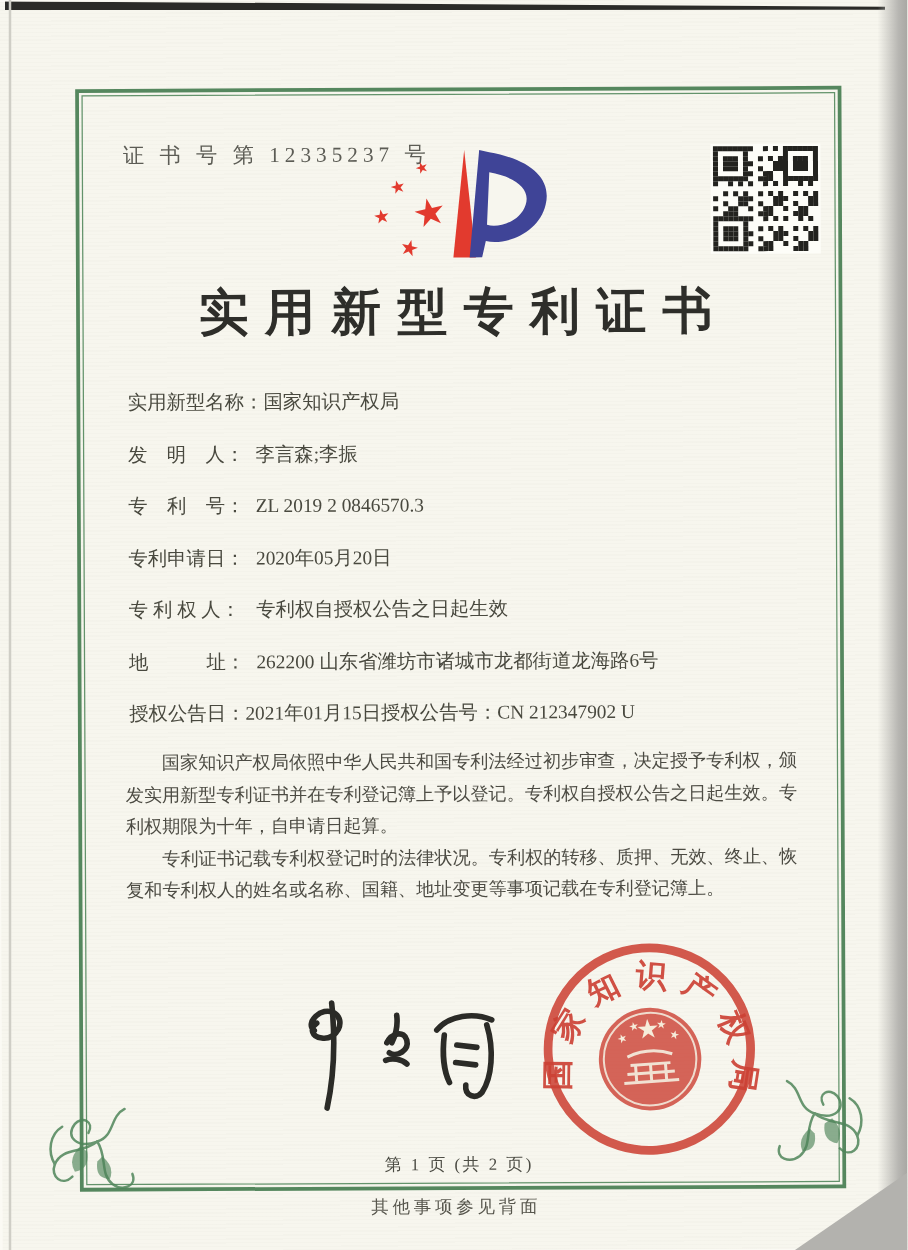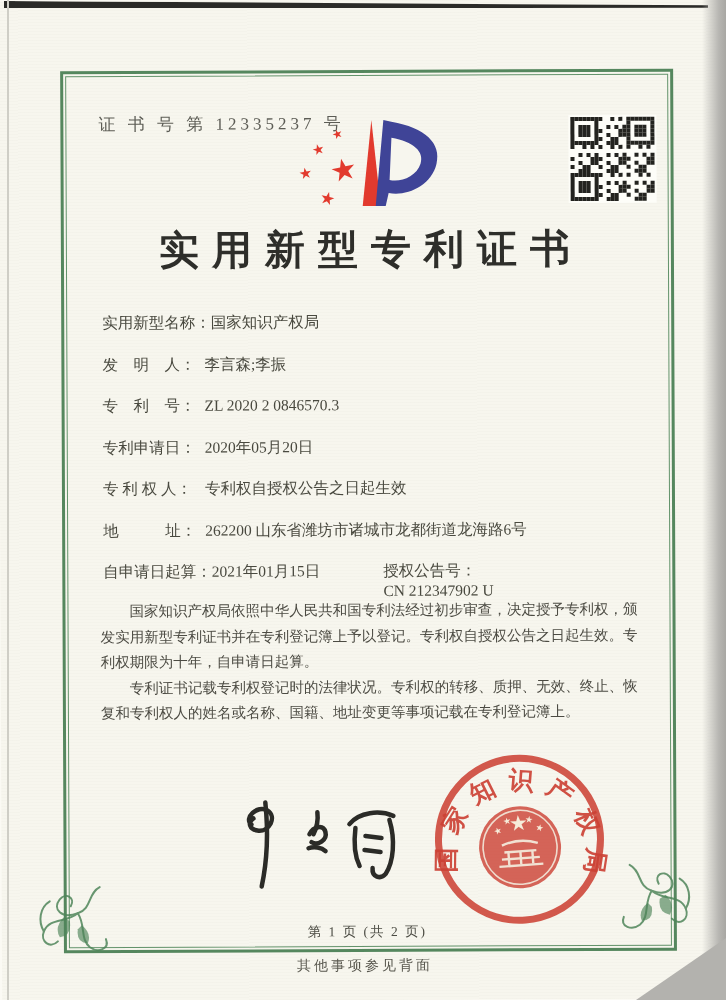--- a/index.html
+++ b/index.html
@@ -39,21 +39,21 @@
   .qr i{background:#23231f;}
   .title{position:absolute;left:62px;top:222px;width:607px;text-align:center;
     font-size:40px;font-weight:700;letter-spacing:13px;text-indent:13px;color:#2e2e2a;}
   
   .fields{position:absolute;left:103px;top:312px;width:535px;font-size:15.5px;color:#49493f;}
   .row{display:flex;margin-bottom:21.5px;height:20px;line-height:20px;}
   .row .lab{white-space:pre;min-width:102px;}
   .row .val{white-space:pre;}
   .grant-row{display:flex;height:20px;line-height:20px;margin-top:3px;}
   .grant-row .pair{display:flex;}
-  .grant-row .pair+.pair{margin-left:63px;flex-direction:column;}
+  .grant-row .pair+.pair{}
   
   .paras{position:absolute;left:100px;top:598px;width:537px;font-size:14.5px;line-height:25.5px;
     color:#4c4b43;text-align:justify;}
   .paras p{margin:0;text-indent:2em;}
   
   .official{position:absolute;left:113px;top:820px;font-size:17px;color:#3e3e38;}
   .official div{margin-bottom:13px;letter-spacing:2px;}
   .sig{position:absolute;left:212px;top:788px;}
   
   .seal{position:absolute;left:430px;top:752px;opacity:0.92;transform:rotate(-4deg);}
@@ -328,37 +328,37 @@
     <div class="row">
       <span class="lab">实用新型名称：</span>
       <span class="val">国家知识产权局</span>
     </div>
     <div class="row">
       <span class="lab">发　明　人：</span>
       <span class="val">李言森;李振</span>
     </div>
     <div class="row">
       <span class="lab">专　利　号：</span>
-      <span class="val">ZL 2020 2 0846570.3</span>
+      <span class="val">ZL 2019 2 0846570.3</span>
     </div>
     <div class="row">
       <span class="lab">专利申请日：</span>
       <span class="val">2020年05月20日</span>
     </div>
     <div class="row">
       <span class="lab">专 利 权 人：</span>
       <span class="val">专利权自授权公告之日起生效</span>
     </div>
     <div class="row">
       <span class="lab">地　　　址：</span>
       <span class="val">262200 山东省潍坊市诸城市龙都街道龙海路6号</span>
     </div>
     <div class="grant-row">
       <span class="pair">
-        <span class="lab">自申请日起算：</span>
+        <span class="lab">授权公告日：</span>
         <span class="val">2021年01月15日</span>
       </span>
       <span class="pair">
         <span class="lab">授权公告号：</span>
         <span class="val">CN 212347902 U</span>
       </span>
     </div>
   </div>
 
   <div class="paras">

